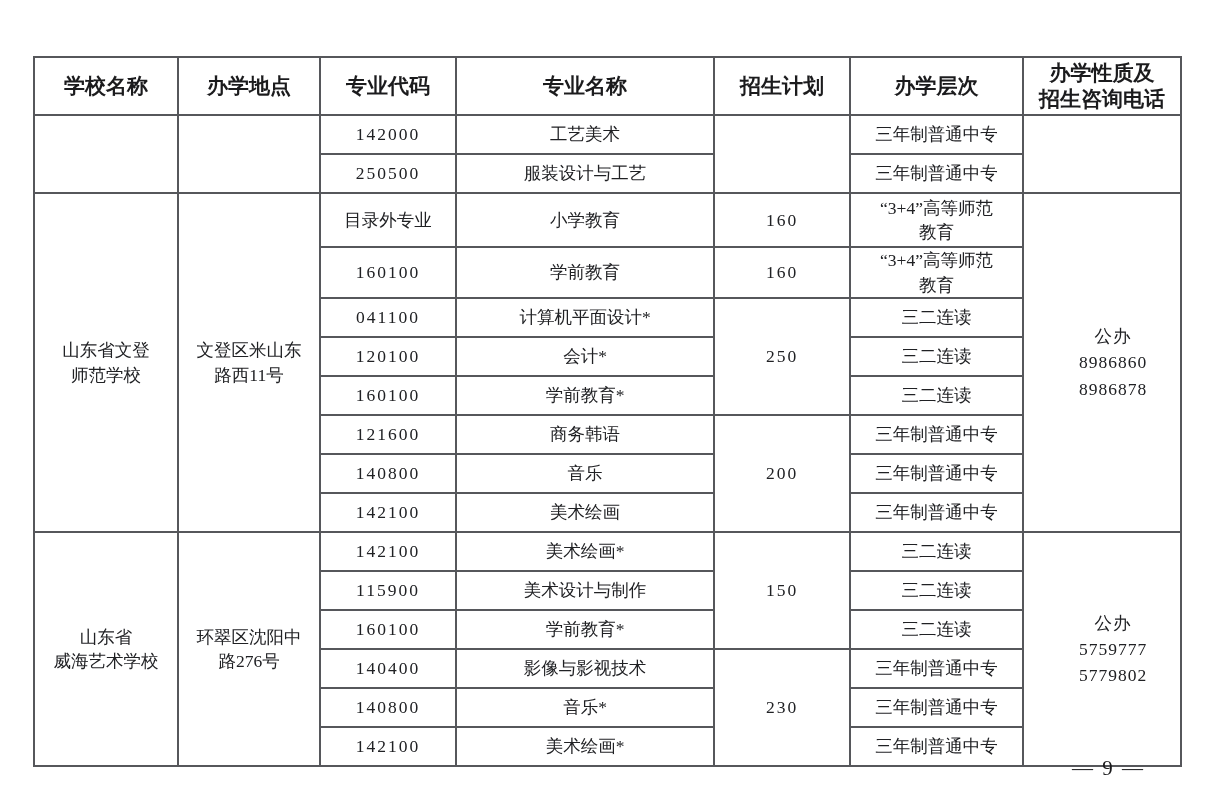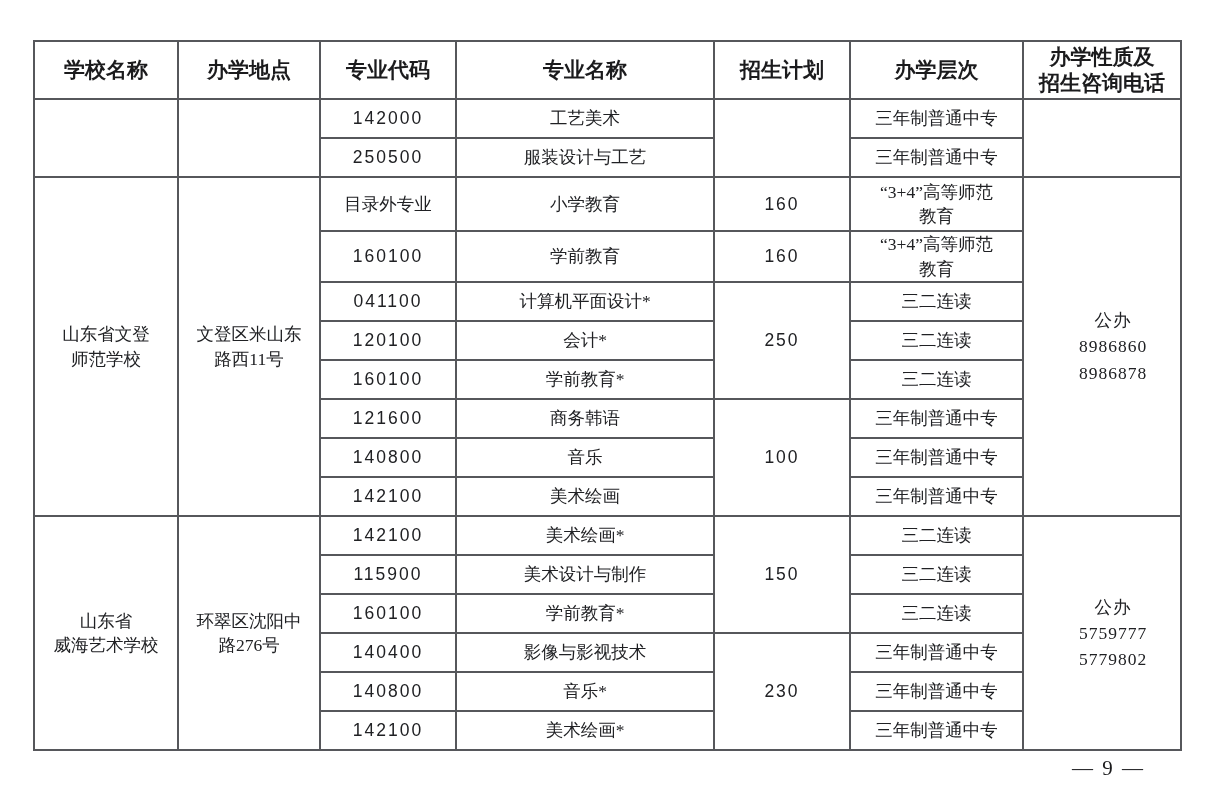--- a/index.html
+++ b/index.html
@@ -1,37 +1,37 @@
 <!DOCTYPE html>
 <html><head>
 <meta charset="utf-8">
 <style>
   html,body{margin:0;padding:0;}
   body{
     width:1211px;height:801px;background:#ffffff;position:relative;
     font-family:"Liberation Serif","DejaVu Serif",serif;color:#202124;
     overflow:hidden;
   }
-  .sheet{position:absolute;left:33px;top:40px;}
+  .sheet{position:absolute;left:33px;top:56px;}
   table{border-collapse:collapse;table-layout:fixed;width:1147px;}
   td,th{
     border:2px solid #56575b;text-align:center;vertical-align:middle;
     padding:0 2px;overflow:hidden;
   }
   th{
     font-family:"Liberation Sans","DejaVu Sans",sans-serif;
     font-weight:700;font-size:21px;height:56px;line-height:1.25;
     color:#1b1b1d;
   }
   td{font-size:17.5px;line-height:1.4;}
   tr.r{height:39px;}
   tr.h54{height:54px;}
   tr.h50{height:50px;}
   .preline{white-space:pre-line;text-align:center;}
-  .num{font-family:Liberation Sans, sans-serif;letter-spacing:2px;}
+  .num{font-family:Liberation Serif, serif;letter-spacing:2px;}
   .phone{letter-spacing:1px;line-height:1.5;padding-left:24px;}
   .pageno{
     position:absolute;top:756px;right:66px;
     font-size:21px;letter-spacing:2px;color:#1b1b1d;
     font-family:"Liberation Serif","DejaVu Serif",serif;
   }
 </style>
 </head>
 <body>
 
@@ -107,21 +107,21 @@
       <td class="preline">三二连读</td>
     </tr>
     <tr class="r">
       <td class="num">160100</td>
       <td>学前教育*</td>
       <td class="preline">三二连读</td>
     </tr>
     <tr class="r">
       <td class="num">121600</td>
       <td>商务韩语</td>
-      <td rowspan="3" class="num">100</td>
+      <td rowspan="3" class="num">200</td>
       <td class="preline">三年制普通中专</td>
     </tr>
     <tr class="r">
       <td class="num">140800</td>
       <td>音乐</td>
       <td class="preline">三年制普通中专</td>
     </tr>
     <tr class="r">
       <td class="num">142100</td>
       <td>美术绘画</td>

